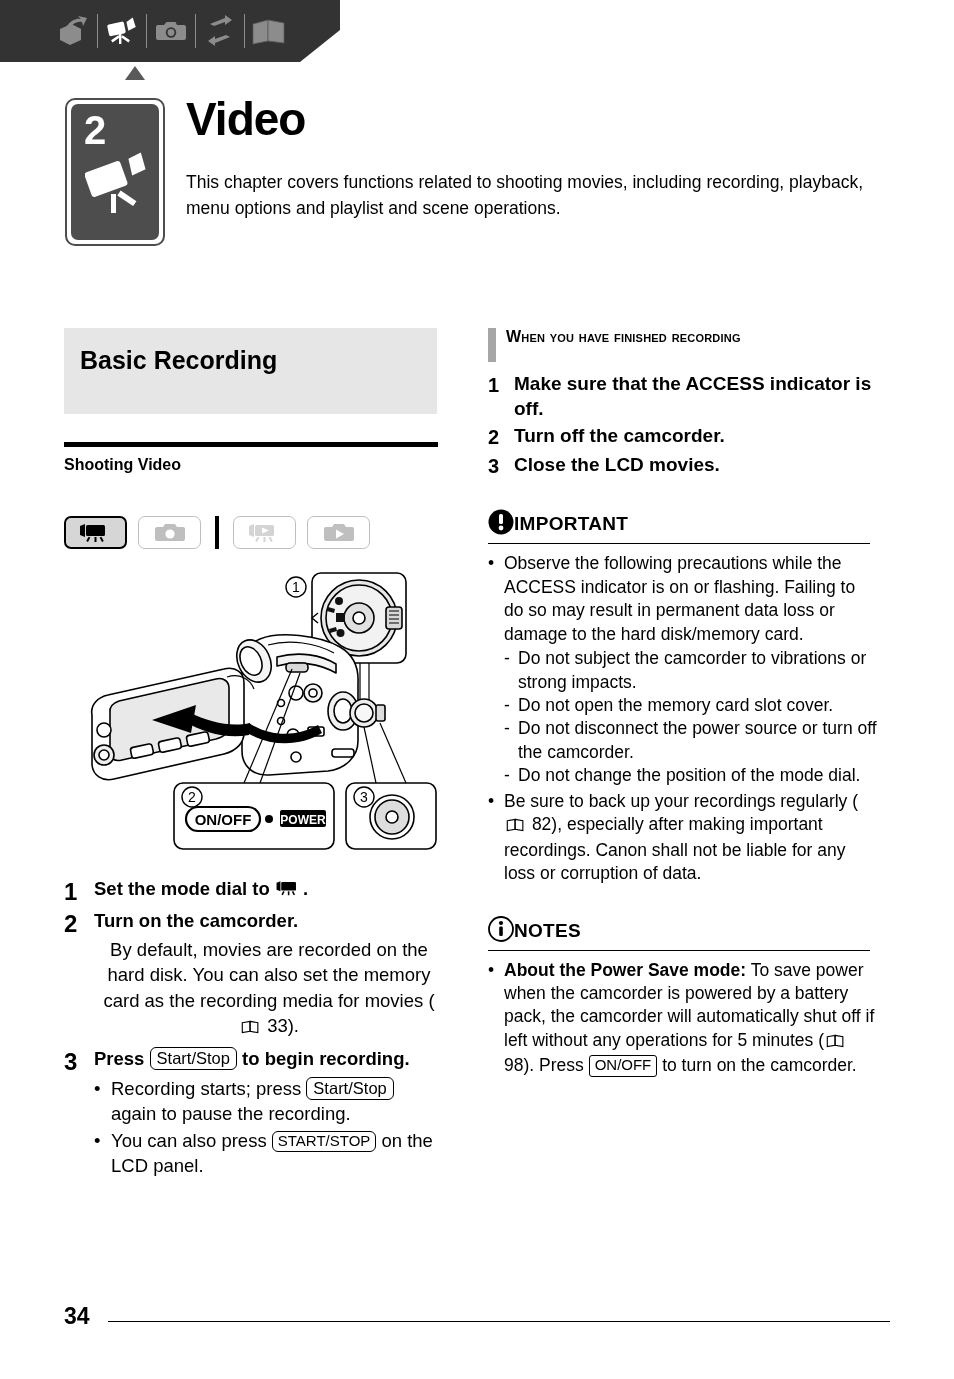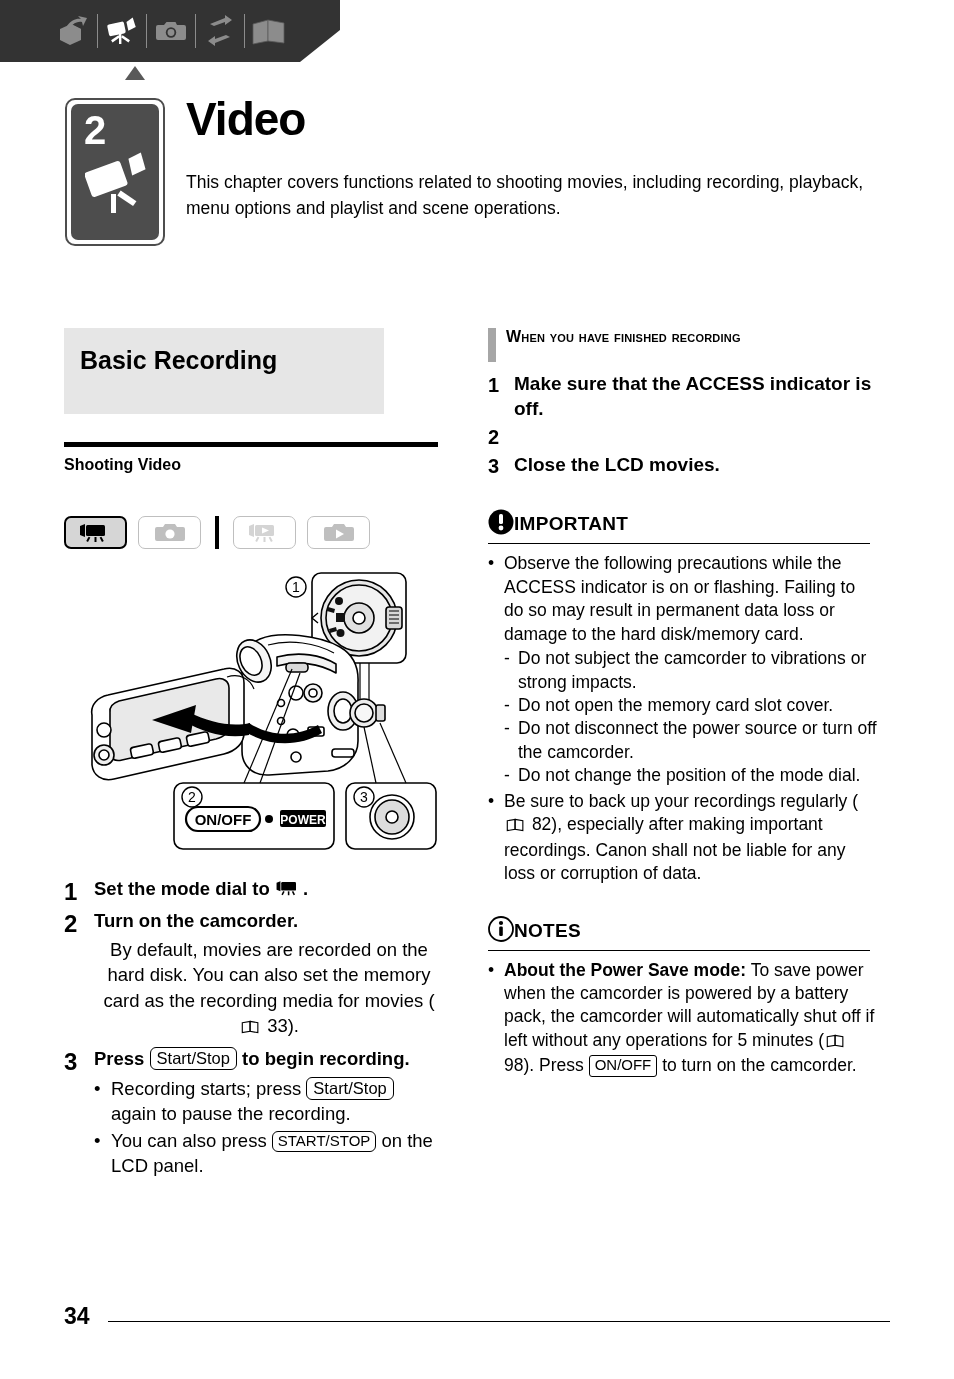--- a/index.html
+++ b/index.html
@@ -70,21 +70,21 @@
     position: absolute; left: 186px; top: 170px; width: 690px;
     font-size: 17.5px; line-height: 1.48; color: #000;
   }
 
   
   .col-left  { position: absolute; left: 64px;  top: 328px; width: 380px; }
   .col-right { position: absolute; left: 488px; top: 328px; width: 390px; }
 
   
   .section-banner {
-    width: 320px; height: 86px; background: #e6e6e6;
+    width: 373px; height: 86px; background: #e6e6e6;
     position: relative;
   }
   .section-banner span {
     position: absolute; left: 16px; top: 18px;
     font-size: 25px; font-weight: bold;
   }
   .rule-double {
     margin-top: 28px; width: 374px;
     border-top: 4px solid #000;
     border-bottom: 1.5px solid #000;
@@ -477,20 +477,21 @@
       <div class="vbar"></div>
       <span>When you have finished recording</span>
     </div>
 
     <div class="rstep">
       <div class="rstep-num">1</div>
       <div class="rstep-body">Make sure that the ACCESS indicator is off.</div>
     </div>
     <div class="rstep">
       <div class="rstep-num">2</div>
+      <div class="rstep-body">Turn off the camcorder.</div>
     </div>
     <div class="rstep">
       <div class="rstep-num">3</div>
       <div class="rstep-body">Close the LCD movies.</div>
     </div>
 
     <div class="callout-head">
       <span>
         <svg width="26" height="26" viewBox="0 0 26 26">
           <circle cx="13" cy="13" r="12.5" fill="#000"></circle>

